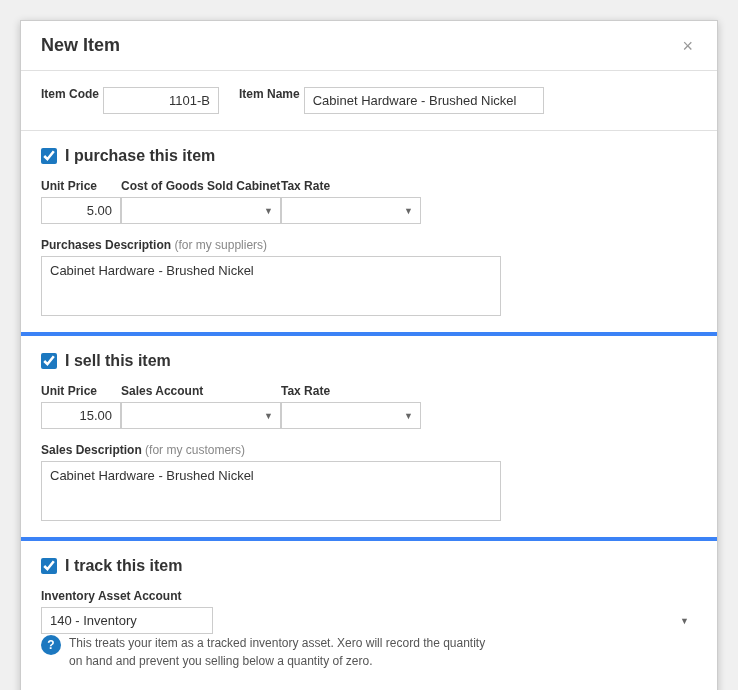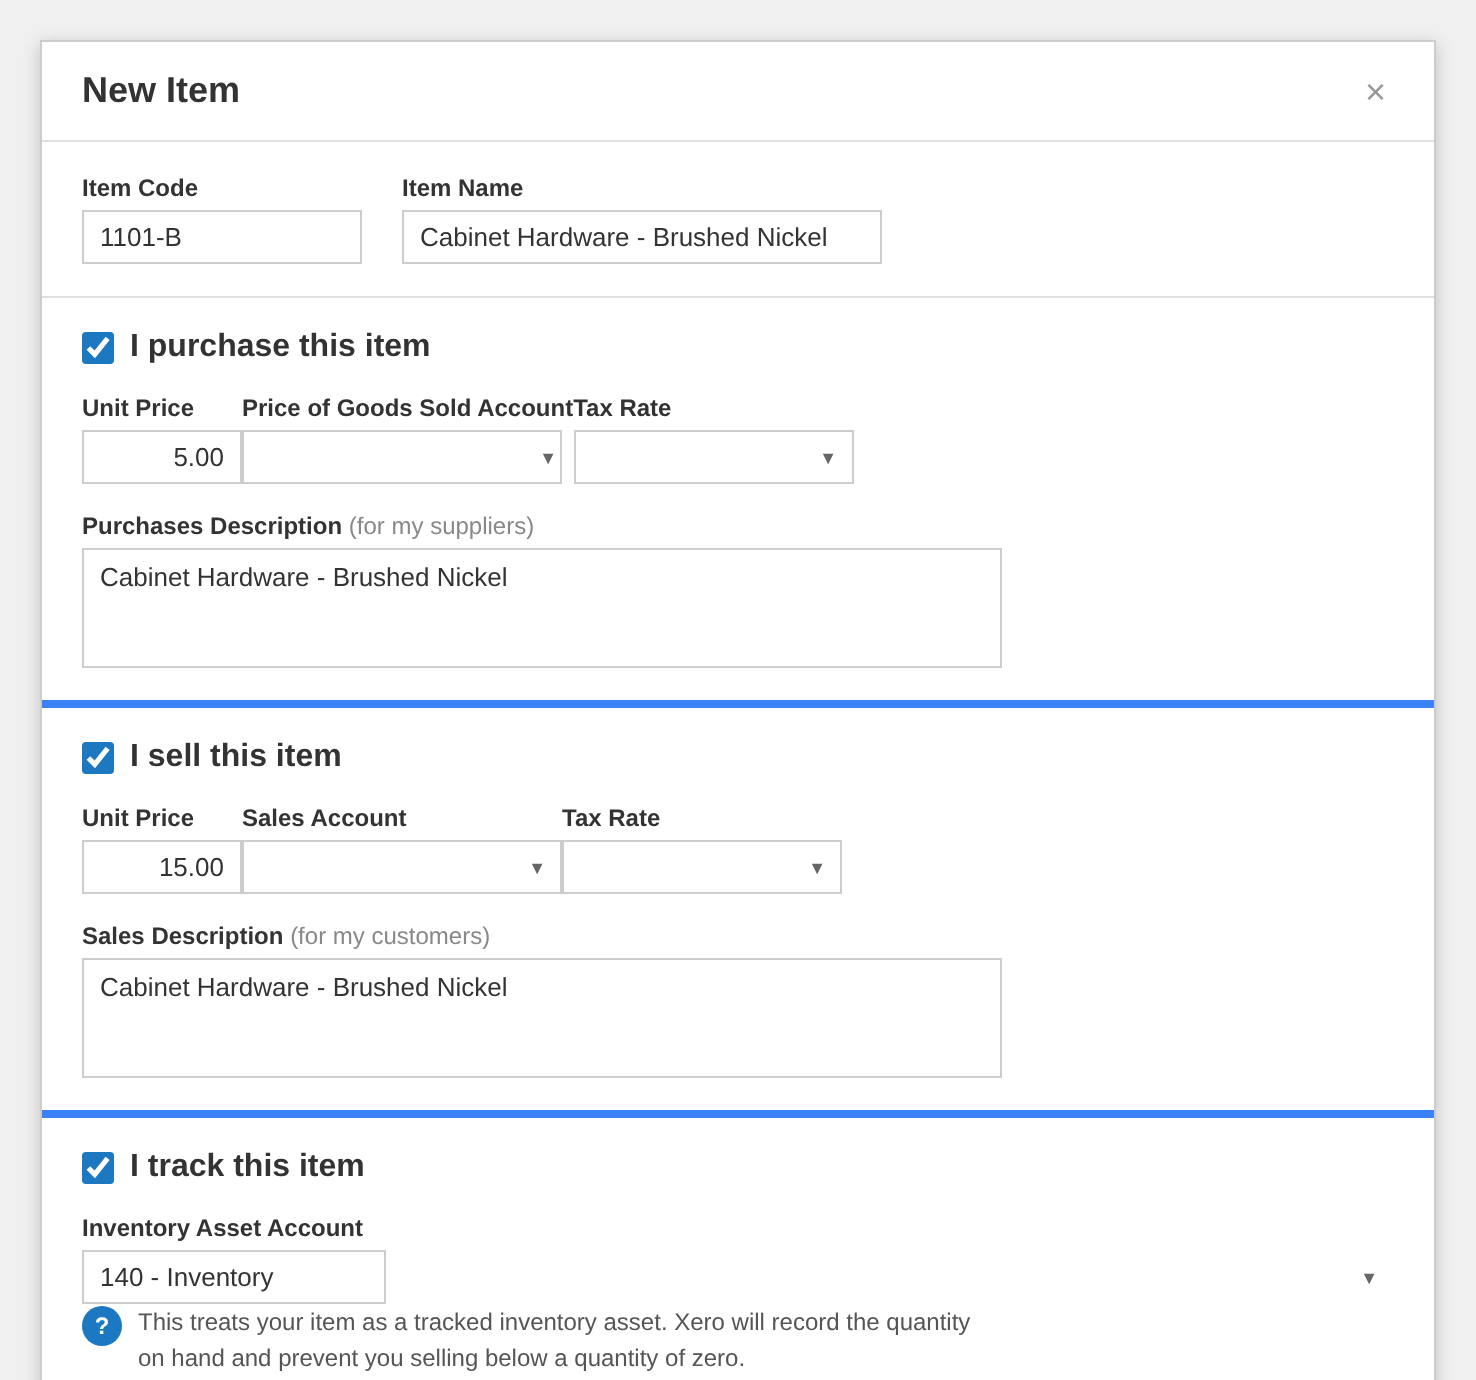--- a/index.html
+++ b/index.html
@@ -45,36 +45,36 @@
       padding: 0;
     }
     .top-fields {
       padding: 16px 20px;
       display: flex;
       gap: 20px;
       border-bottom: 1px solid #e0e0e0;
     }
     .field-group {
       display: flex;
-      flex-direction: column;
+      flex-direction: row;
       gap: 4px;
     }
     .field-group label {
       font-size: 12px;
       font-weight: bold;
       color: #333;
     }
     .field-group input[type="text"] {
       border: 1px solid #ccc;
       padding: 5px 8px;
       font-size: 13px;
       color: #333;
       outline: none;
     }
-    .item-code-input { width: 140px; }
+    .item-code-input { width: 116px; text-align: right; }
     .item-name-input { width: 240px; }
 
     .section {
       padding: 16px 20px;
       border-bottom: 4px solid #3b82f6;
     }
     .section-header {
       display: flex;
       align-items: center;
       gap: 8px;
@@ -192,21 +192,21 @@
     .inventory-select-wrapper select {
       appearance: none;
       -webkit-appearance: none;
       border: 1px solid #ccc;
       padding: 5px 28px 5px 8px;
       font-size: 13px;
       color: #333;
       background: #fff;
       cursor: pointer;
       outline: none;
-      width: 152px;
+      width: 172px;
     }
     .inventory-select-wrapper::after {
       content: "▼";
       font-size: 9px;
       color: #666;
       position: absolute;
       right: 8px;
       top: 50%;
       transform: translateY(-50%);
       pointer-events: none;
@@ -265,21 +265,21 @@
       <div class="section-header">
         <input type="checkbox" checked="" style="">
         <span class="section-title">I purchase this item</span>
       </div>
       <div class="section-fields">
         <div class="inline-field">
           <label>Unit Price</label>
           <input type="text" class="price-input" value="5.00" style="">
         </div>
         <div class="inline-field">
-          <label>Price of Goods Sold Account</label>
+          <label>Cost of Goods Sold Cabinet</label>
           <div class="select-wrapper">
             <select>
               <option value=""></option>
             </select>
           </div>
         </div>
         <div class="inline-field tax-rate-select">
           <label>Tax Rate</label>
           <div class="select-wrapper">
             <select>

